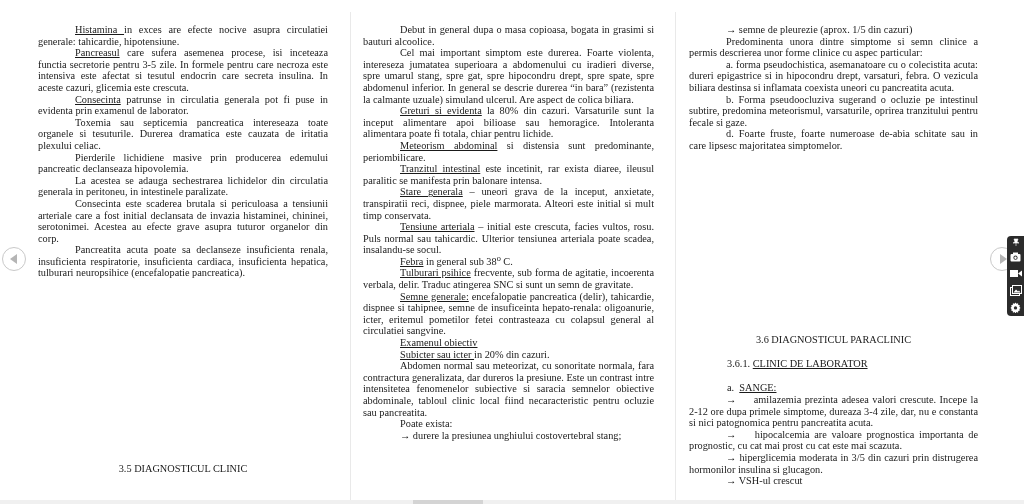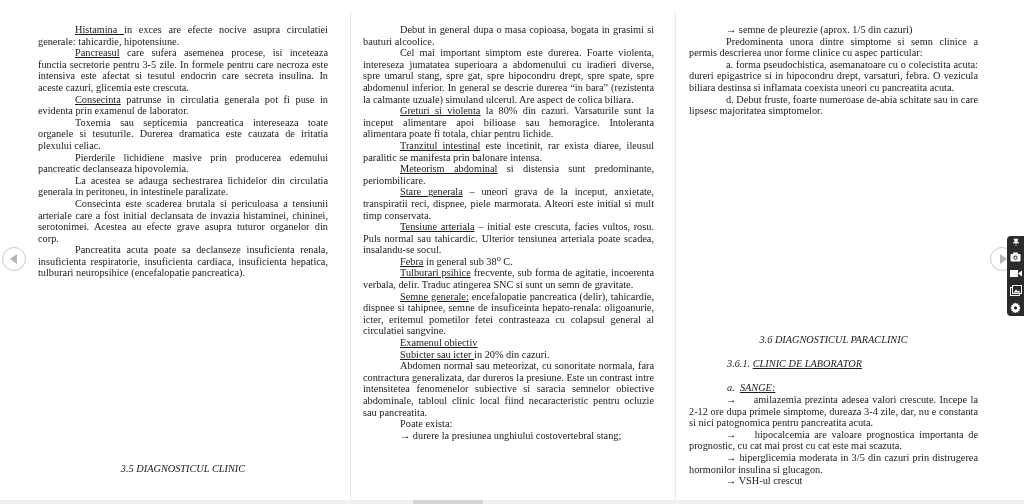--- a/index.html
+++ b/index.html
@@ -16,21 +16,21 @@
   }
   .page-sep { position:absolute; top:0; width:1px; height:490px; background:#e9e9e9; }
   .col1 { left:38px; width:290px; top:12px; }
   .col2 { left:363px; width:291px; top:12px; }
   .col3 { left:689px; width:289px; top:12px; }
   p { margin:0; }
   .ind { text-indent:37px; }
   .u { text-decoration:underline; text-decoration-thickness:1px; text-underline-offset:1px; }
   .i { }
   .heading { text-align:center; font-size:10.3px; }
-  .abs { position:absolute;font-style:italic; }
+  .abs { position:absolute; }
   .nav-arrow {
     position:absolute; width:22px; height:22px; border-radius:50%;
     border:1.5px solid #c9c9c9; background:rgba(255,255,255,0.85);
     display:flex; align-items:center; justify-content:center; cursor:pointer;
   }
   .nav-arrow .tri-l { width:0;height:0;border-top:5px solid transparent;border-bottom:5px solid transparent;border-right:7px solid #b5b5b5; margin-right:2px; }
   .nav-arrow .tri-r { width:0;height:0;border-top:5px solid transparent;border-bottom:5px solid transparent;border-left:7px solid #b5b5b5; margin-left:2px; }
   .toolbar {
     position:absolute; left:1007px; top:224px; width:17px; height:80px;
     background:#2b2b2b; border-radius:4px 0 0 4px;
@@ -56,42 +56,43 @@
     <p class="ind">Consecinta este scaderea brutala si periculoasa a tensiunii arteriale care a fost initial declansata de invazia histaminei, chininei, serotonimei. Acestea au efecte grave asupra tuturor organelor din corp.</p>
     <p class="ind">Pancreatita acuta poate sa declanseze insuficienta renala, insuficienta respiratorie, insuficienta cardiaca, insuficienta hepatica, tulburari neuropsihice (encefalopatie pancreatica).</p>
   </div>
   <div class="abs heading" style="left:38px; top:451px; width:290px;">3.5 DIAGNOSTICUL CLINIC</div>
 
   <div class="page-sep" style="left:350px;"></div>
 
   <div class="page-col col2">
     <p class="ind">Debut in general dupa o masa copioasa, bogata in grasimi si bauturi alcoolice.</p>
     <p class="ind">Cel mai important simptom este durerea. Foarte violenta, intereseza jumatatea superioara a abdomenului cu iradieri diverse, spre umarul stang, spre gat, spre hipocondru drept, spre spate, spre abdomenul inferior. In general se descrie durerea “in bara” (rezistenta la calmante uzuale) simuland ulcerul. Are aspect de colica biliara.</p>
-    <p class="ind"><span class="u">Greturi si violenta</span><span> la 80% din cazuri. Varsaturile sunt la inceput alimentare apoi bilioase sau hemoragice. Intoleranta alimentara poate fi totala, chiar pentru lichide.</span></p>
+    <p class="ind"><span class="u">Greturi si evidenta</span><span> la 80% din cazuri. Varsaturile sunt la inceput alimentare apoi bilioase sau hemoragice. Intoleranta alimentara poate fi totala, chiar pentru lichide.</span></p>
+    <p class="ind"><span class="u">Meteorism abdominal</span><span> si distensia sunt predominante, periombilicare.</span></p>
     <p class="ind"><span class="u">Tranzitul intestinal</span><span> este incetinit, rar exista diaree, ileusul paralitic se manifesta prin balonare intensa.</span></p>
-    <p class="ind"><span class="u">Meteorism abdominal</span><span> si distensia sunt predominante, periombilicare.</span></p>
     <p class="ind"><span class="u">Stare generala</span><span> – uneori grava de la inceput, anxietate, transpiratii reci, dispnee, piele marmorata. Alteori este initial si mult timp conservata.</span></p>
     <p class="ind"><span class="u">Tensiune arteriala</span><span> – initial este crescuta, facies vultos, rosu. Puls normal sau tahicardic. Ulterior tensiunea arteriala poate scadea, insalandu-se socul.</span></p>
     <p class="ind"><span class="u">Febra</span><span> in general sub 38⁰ C.</span></p>
     <p class="ind"><span class="u">Tulburari psihice</span><span> frecvente, sub forma de agitatie, incoerenta verbala, delir. Traduc atingerea SNC si sunt un semn de gravitate.</span></p>
     <p class="ind"><span class="u">Semne generale:</span><span> encefalopatie pancreatica (delir), tahicardie, dispnee si tahipnee, semne de insuficeinta hepato-renala: oligoanurie, icter, eritemul pometilor fetei contrasteaza cu colapsul general al circulatiei sangvine.</span></p>
     <p class="ind"><span class="u">Examenul obiectiv</span></p>
     <p class="ind"><span class="u">Subicter sau icter </span><span>in 20% din cazuri.</span></p>
     <p class="ind">Abdomen normal sau meteorizat, cu sonoritate normala, fara contractura generalizata, dar dureros la presiune. Este un contrast intre intensitetea fenomenelor subiective si saracia semnelor obiective abdominale, tabloul clinic local fiind necaracteristic pentru ocluzie sau pancreatita.</p>
     <p class="ind">Poate exista:</p>
     <p class="ind">→ durere la presiunea unghiului costovertebral stang;</p>
   </div>
 
   <div class="page-sep" style="left:675px;"></div>
 
   <div class="page-col col3">
     <p class="ind">→ semne de pleurezie (aprox. 1/5 din cazuri)</p>
     <p class="ind">Predominenta unora dintre simptome si semn clinice a permis descrierea unor forme clinice cu aspec particular:</p>
     <p class="ind"><span>a. forma </span><span class="i">pseudochistica</span><span>, asemanatoare cu o colecistita acuta: dureri epigastrice si in hipocondru drept, varsaturi, febra. O vezicula biliara destinsa si inflamata coexista uneori cu pancreatita acuta.</span></p>
-    <p class="ind"><span>d. Debut </span><span class="i">fruste</span><span>, foarte numeroase de-abia schitate sau in care lipsesc majoritatea simptomelor.</span></p>
+    <p class="ind"><span>b. Forma </span><span class="i">pseudoocluziva</span><span> sugerand o ocluzie pe intestinul subtire, predomina meteorismul, varsaturile, oprirea tranzitului pentru fecale si gaze.</span></p>
+    <p class="ind"><span>d. Foarte </span><span class="i">fruste</span><span>, foarte numeroase de-abia schitate sau in care lipsesc majoritatea simptomelor.</span></p>
   </div>
 
   <div class="abs heading" style="left:689px; top:322px; width:289px;">3.6 DIAGNOSTICUL PARACLINIC</div>
   <div class="abs" style="left:727px; top:346px; font-size:10.3px;"><span>3.6.1. </span><span class="u">CLINIC DE LABORATOR</span></div>
   <div class="abs" style="left:727px; top:370px; font-size:10.3px; white-space:pre;text-align:right;"><span>a.  </span><span class="u">SANGE:</span></div>
   <div class="page-col" style="left:689px; width:289px; top:382px; height:auto;">
     <p class="ind" style="white-space:pre-wrap;">→     amilazemia prezinta adesea valori crescute. Incepe la 2-12 ore dupa primele simptome, dureaza 3-4 zile, dar, nu e constanta si nici patognomica pentru pancreatita acuta.</p>
     <p class="ind" style="white-space:pre-wrap;">→    hipocalcemia are valoare prognostica importanta de prognostic, cu cat mai prost cu cat este mai scazuta.</p>
     <p class="ind">→ hiperglicemia moderata in 3/5 din cazuri prin distrugerea hormonilor insulina si glucagon.</p>
     <p class="ind">→ VSH-ul crescut</p>

